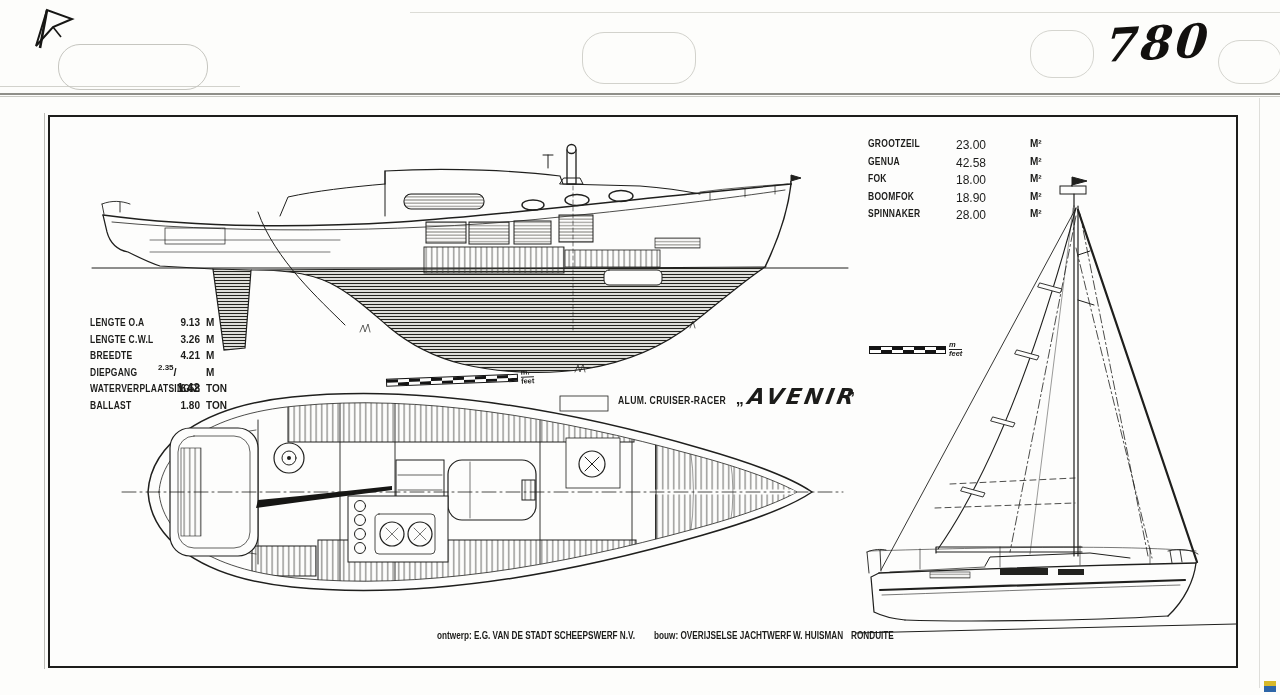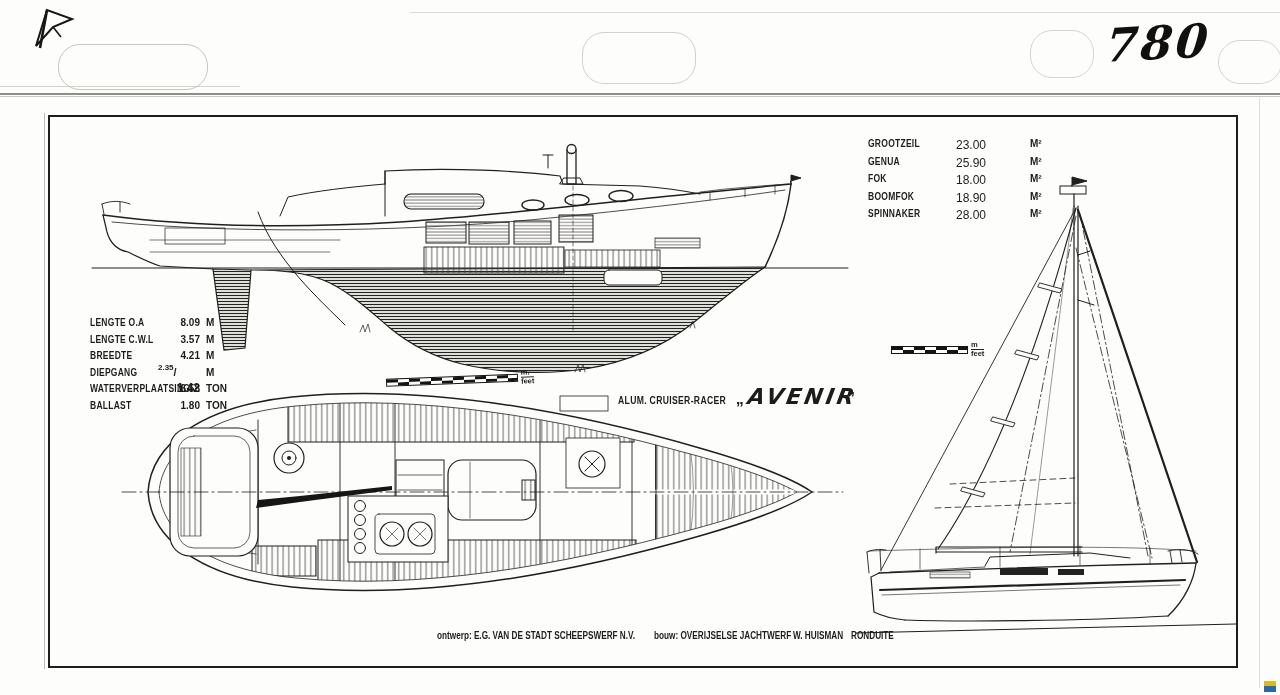--- a/index.html
+++ b/index.html
@@ -224,26 +224,26 @@
       <path stroke-width="0.9" fill="#fdfdfc" d="M1017,350 l22,6 l-2,4 l-22,-6 Z"></path>
       <path stroke-width="0.9" fill="#fdfdfc" d="M993,417 l22,6 l-2,4 l-22,-6 Z"></path>
       <path stroke-width="0.9" fill="#fdfdfc" d="M963,487 l22,6 l-2,4 l-22,-6 Z"></path>
       <path stroke-width="0.8" stroke-dasharray="6 4" d="M950,484 L1075,478 M935,508 L1075,503"></path>
     </g>
   </svg>
 
   <div class="spec-table">
     <div class="spec-row">
       <span class="spec-label lbl condense">LENGTE O.A</span>
-      <span class="spec-value">8.09</span>
+      <span class="spec-value">9.13</span>
       <span class="spec-unit">M</span>
     </div>
     <div class="spec-row">
       <span class="spec-label lbl condense">LENGTE C.W.L</span>
-      <span class="spec-value">3.57</span>
+      <span class="spec-value">3.26</span>
       <span class="spec-unit">M</span>
     </div>
     <div class="spec-row">
       <span class="spec-label lbl condense">BREEDTE</span>
       <span class="spec-value">4.21</span>
       <span class="spec-unit">M</span>
     </div>
     <div class="spec-row">
       <span class="spec-label lbl condense">DIEPGANG</span>
       <span class="frac"><sup>2.35</sup><span>/</span><sub>1.42</sub></span>
@@ -262,21 +262,21 @@
   </div>
 
   <div class="sail-table">
     <div class="sail-row">
       <span class="sail-label lbl condense">GROOTZEIL</span>
       <span class="sail-value">23.00</span>
       <span class="sail-unit">M²</span>
     </div>
     <div class="sail-row">
       <span class="sail-label lbl condense">GENUA</span>
-      <span class="sail-value">25.90</span>
+      <span class="sail-value">42.58</span>
       <span class="sail-unit">M²</span>
     </div>
     <div class="sail-row">
       <span class="sail-label lbl condense">FOK</span>
       <span class="sail-value">18.00</span>
       <span class="sail-unit">M²</span>
     </div>
     <div class="sail-row">
       <span class="sail-label lbl condense">BOOMFOK</span>
       <span class="sail-value">18.90</span>
@@ -297,21 +297,21 @@
   </div>
 
   <div class="scalebar" style="left:386px;top:372px;transform:rotate(-2.2deg);">
     <div class="sb-bar" style="width:132px;"></div>
     <div class="sb-labels">
       <span>m.</span>
       <span class="sb-rule"></span>
       <span>feet</span>
     </div>
   </div>
-  <div class="scalebar" style="left:891px;top:342px;">
+  <div class="scalebar" style="left:869px;top:342px;font-style:italic;">
     <div class="sb-bar" style="width:77px;"></div>
     <div class="sb-labels">
       <span>m</span>
       <span class="sb-rule"></span>
       <span>feet</span>
     </div>
   </div>
 
   <div class="credit" style="left:437px;">
     <span class="cl">ontwerp:</span>

